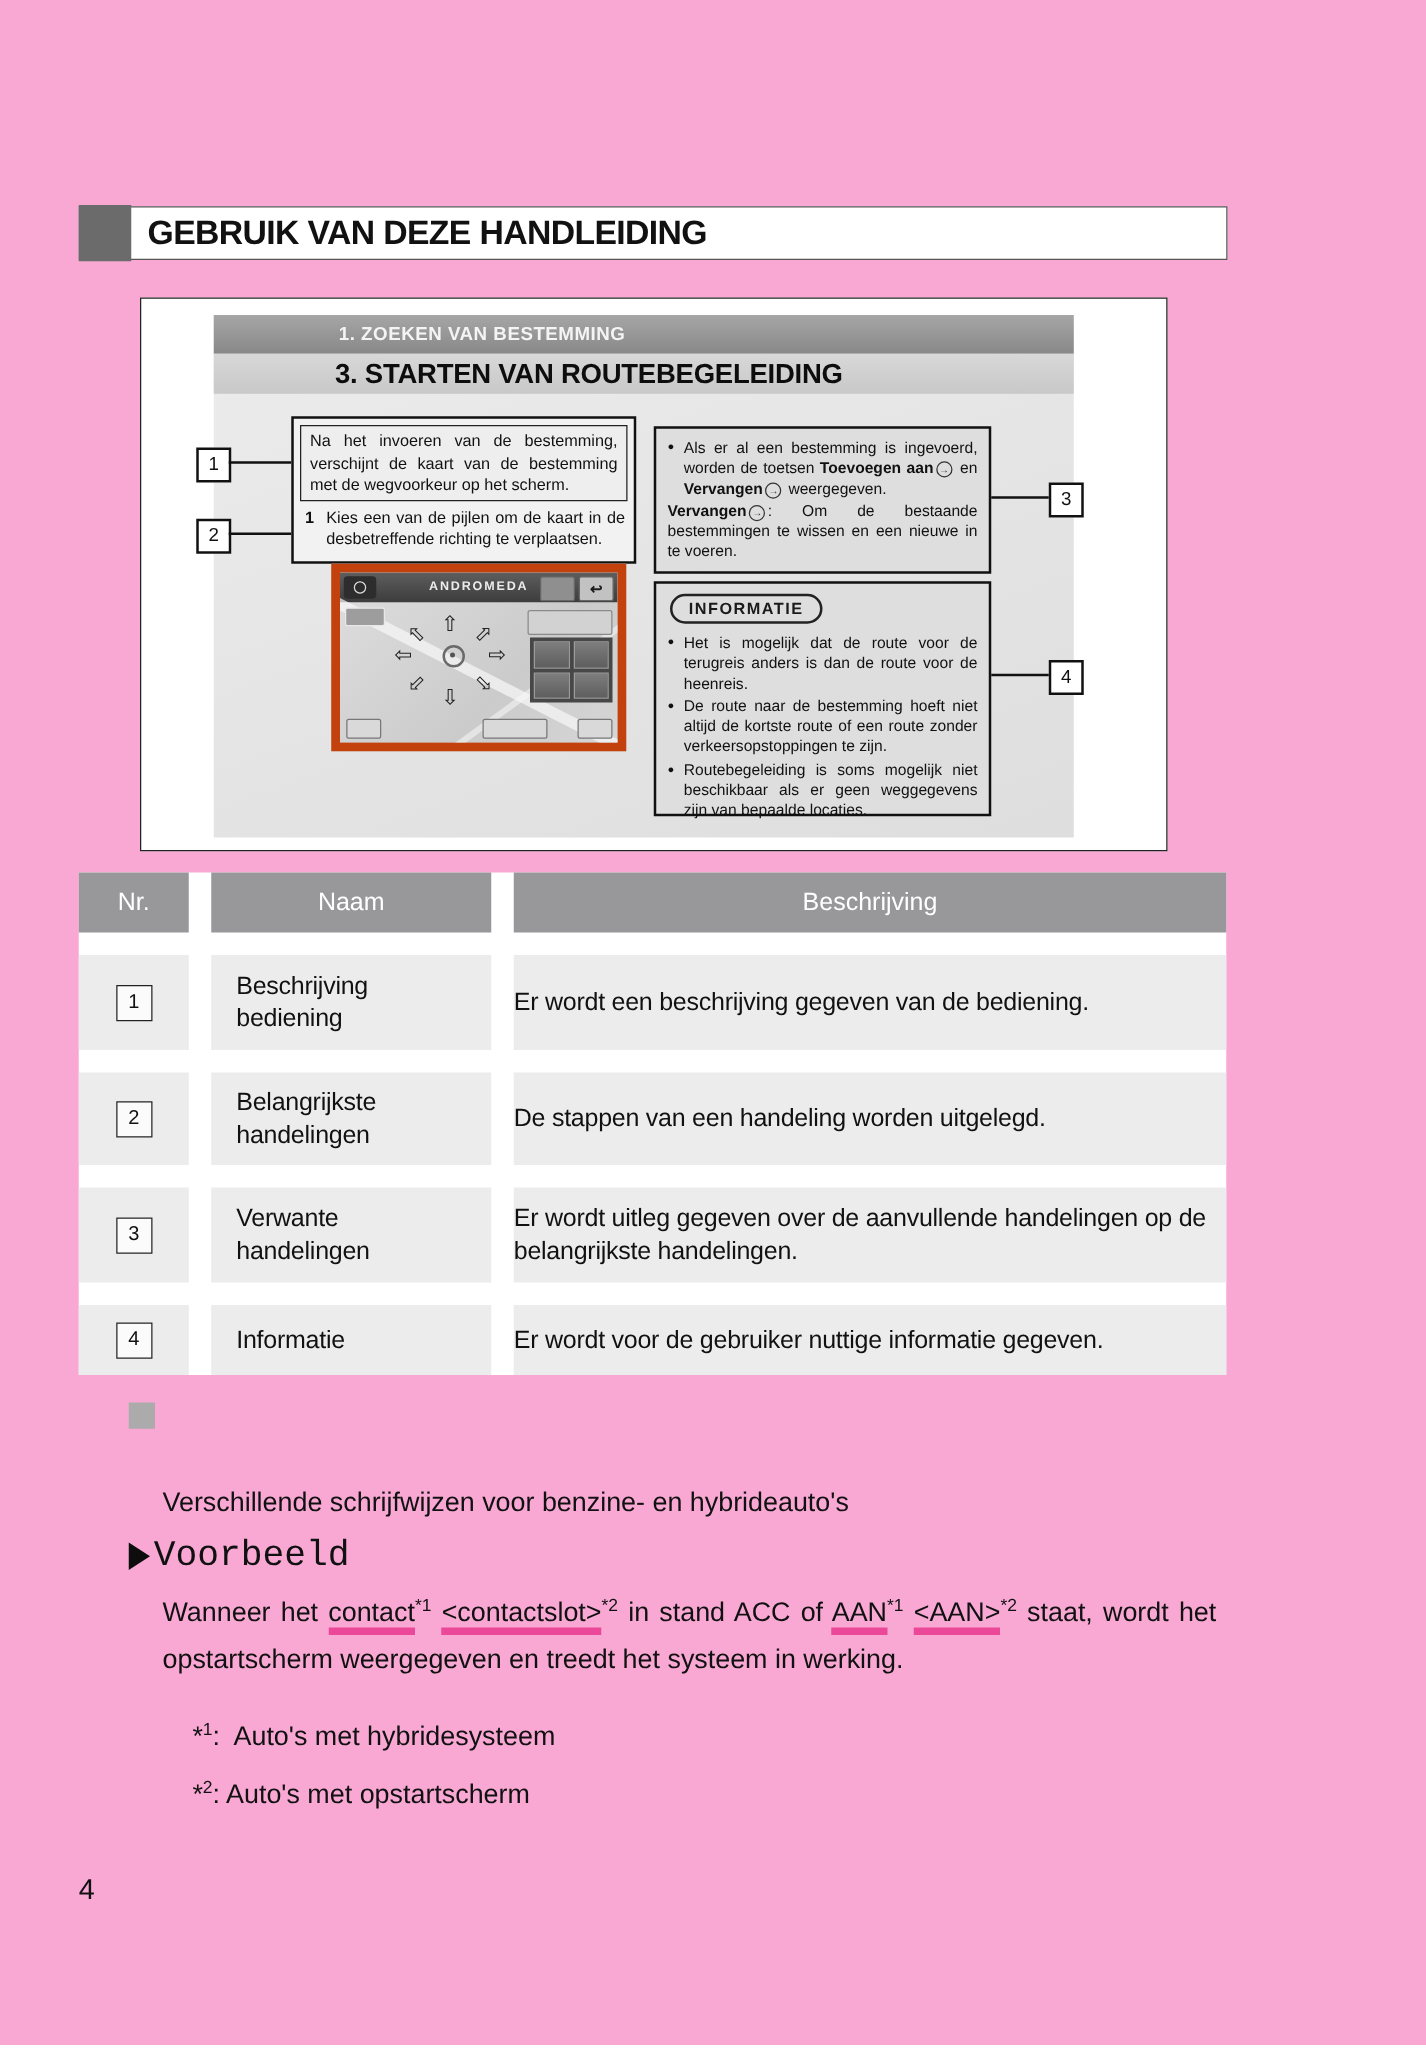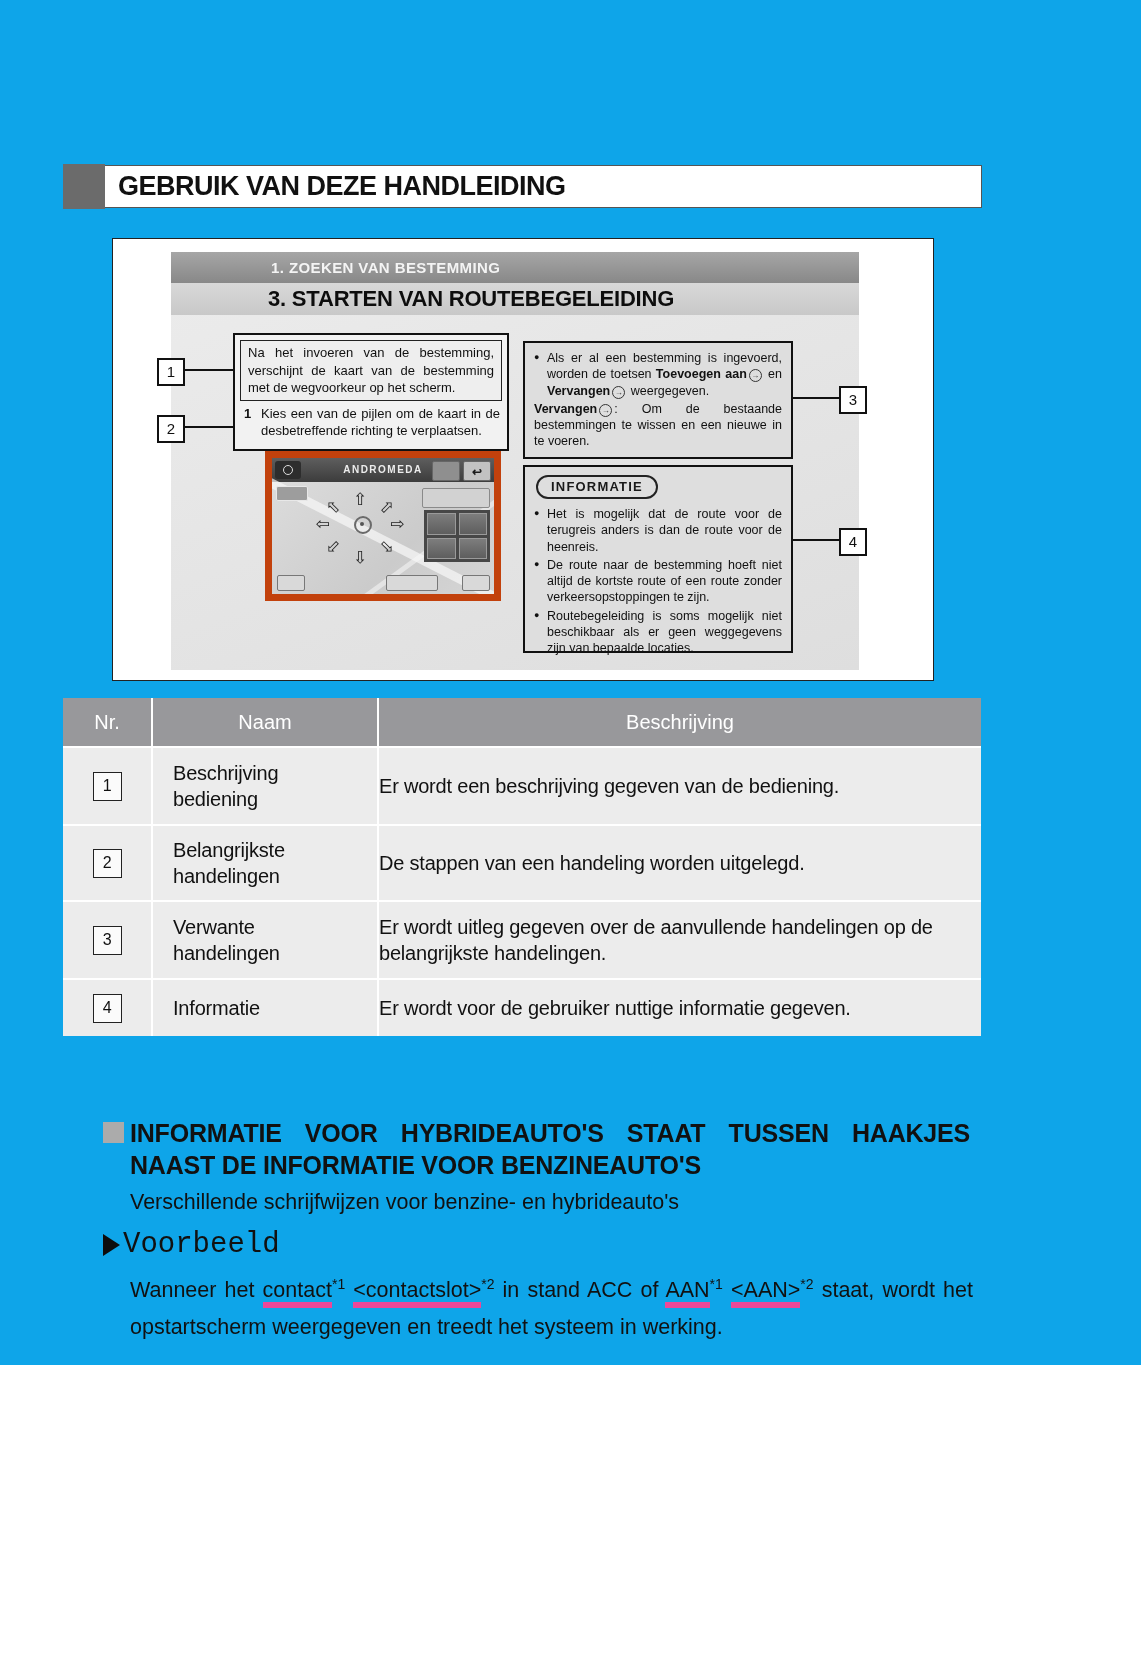--- a/index.html
+++ b/index.html
@@ -1,16 +1,16 @@
 <!DOCTYPE html>
 <html><head>
 <meta charset="utf-8">
 <style>
   html,body { margin:0; padding:0; background:#fff; }
-  .page { position:relative; width:1141px; height:1365px; background:#0ea5e9;
+  .page { position:relative; width:1141px; height:1636px; background:#f9a8d4;
           font-family:"Liberation Sans", sans-serif; color:#111; overflow:hidden; }
 
   
   .hdr-box   { position:absolute; left:63px; top:165px; width:919px; height:43px;
                border:1px solid #555; box-sizing:border-box; background:#fff; }
   .hdr-square{ position:absolute; left:63px; top:164px; width:42px; height:45px; background:#6b6b6b; }
   .hdr-title { position:absolute; left:118px; top:171px; font-size:27px; font-weight:bold; letter-spacing:-0.5px; }
 
   
   .fig { position:absolute; left:112px; top:238px; width:820px; height:441px;
@@ -88,21 +88,21 @@
                border:1px solid #8a8a8a; border-radius:2px; }
   .panel { position:absolute; right:4px; top:52px; width:66px; height:52px; background:#474747;
            display:grid; grid-template-columns:1fr 1fr; gap:3px; padding:3px; box-sizing:border-box; }
   .tile { background:linear-gradient(#7d7d7d,#5e5e5e); border:1px solid #9a9a9a; }
   .scr-bb { position:absolute; bottom:3px; height:14px; background:#d9d9d9; border:1px solid #777; border-radius:2px; }
   .bb1 { left:5px; width:26px; } .bb2 { right:56px; width:50px; } .bb3 { right:4px; width:26px; }
 
   
   .tbl { position:absolute; left:63px; top:698px; width:918px; display:grid;
          grid-template-columns:88px 224px 1fr; grid-template-rows:48px 76px 74px 76px 56px;
-         gap:2px; background:#fff; }
+         gap:18px; background:#fff; }
   .th { background:#98989b; color:#fff; font-size:20px; display:flex; align-items:center; justify-content:center; }
   .td { background:#ececec; display:flex; align-items:center; font-size:20px; line-height:1.3; letter-spacing:-0.2px; }
   .td.nr { justify-content:center; }
   .numbox { width:27px; height:27px; border:1.5px solid #222; background:#fbfbfb; font-size:16px;
             display:flex; align-items:center; justify-content:center; }
   .td.naam { padding-left:20px; padding-right:62px; }
   .td.desc { padding-right:10px; }
 
   
   .sq-bullet { position:absolute; left:103px; top:1122px; width:21px; height:21px; background:#ababab; }
@@ -237,24 +237,20 @@
     <div class="td desc">Er wordt uitleg gegeven over de aanvullende handelingen op de belangrijkste handelingen.</div>
 
     <div class="td nr">
         <span class="numbox">4</span>
       </div>
     <div class="td naam">Informatie</div>
     <div class="td desc">Er wordt voor de gebruiker nuttige informatie gegeven.</div>
   </div>
 
   <div class="sq-bullet"></div>
-  <div class="sec-heading">
-    <div class="l1">INFORMATIE VOOR HYBRIDEAUTO'S STAAT TUSSEN HAAKJES</div>
-    <div class="l2">NAAST DE INFORMATIE VOOR BENZINEAUTO'S</div>
-  </div>
   <div class="subtext">Verschillende schrijfwijzen voor benzine- en hybrideauto's</div>
 
   <div class="voorbeeld">
     <span class="tri"></span>
     <span>Voorbeeld</span>
   </div>
 
   <div class="example">
     <span>Wanneer het </span><span class="u">contact</span><sup>*1</sup><span> </span><span class="u">&lt;contactslot&gt;</span><sup>*2</sup><span> in stand ACC of </span><span class="u">AAN</span><sup>*1</sup><span> </span><span class="u">&lt;AAN&gt;</span><sup>*2</sup><span> staat, wordt het opstartscherm weergegeven en treedt het systeem in werking.</span>
   </div>

